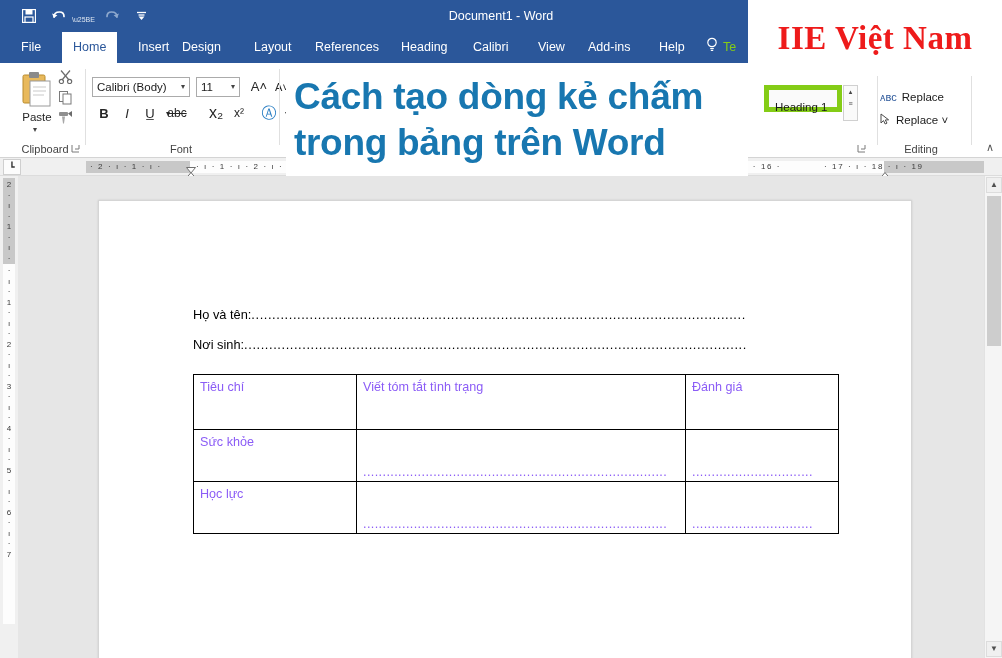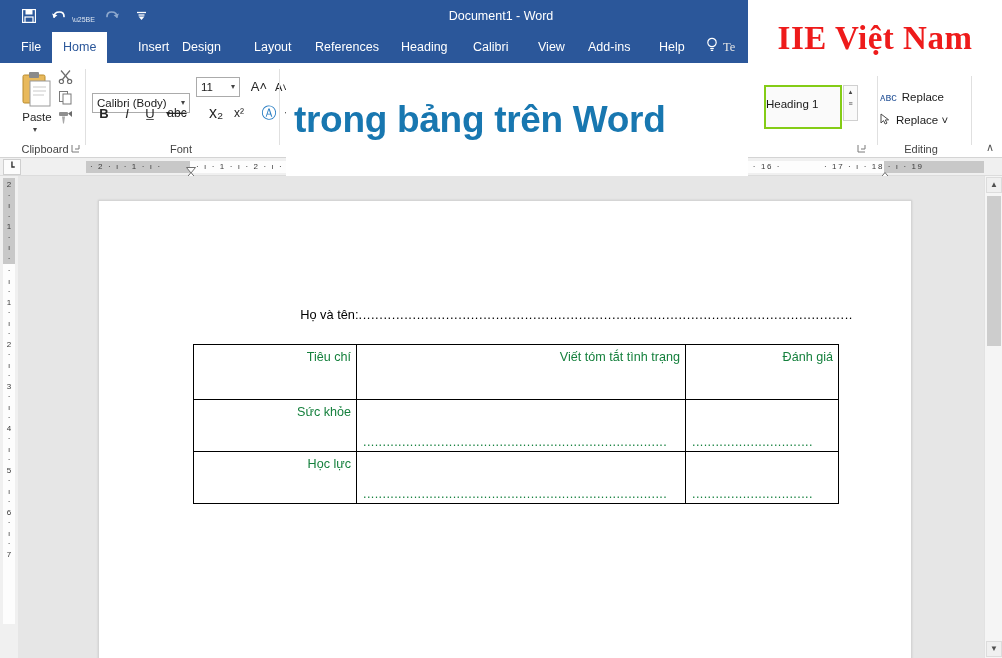--- a/index.html
+++ b/index.html
@@ -33,21 +33,21 @@
     position: absolute; left: 0; top: 32px; width: 1002px; height: 31px;
     background: #2b579a;
   }
   .tab {
     position: absolute; top: 0; height: 31px; line-height: 31px;
     color: #ffffff; font-size: 12.5px; padding: 0 11px; white-space: nowrap; text-align: center;
   }
   .tab.active { background: #ffffff; color: #2b579a; font-weight: normal; }
   .tellme {
     position: absolute; top: 0; height: 31px; line-height: 31px;
-    color: #e5e5e5; font-size: 12.5px; display: flex; align-items: center; gap: 5px; font-family: Liberation Serif, serif;
+    color: #84cc16; font-size: 12.5px; display: flex; align-items: center; gap: 5px;
   }
   .bulb { font-size: 13px; }
 
   
   .ribbon {
     position: absolute; left: 0; top: 63px; width: 1002px; height: 95px;
     background: #ffffff; border-bottom: 1px solid #d4d4d4;
   }
   .grp { position: absolute; top: 0; height: 95px; }
   .grp-label {
@@ -76,34 +76,34 @@
   .clip-mini { position: absolute; left: 52px; font-size: 13px; color: #5a5a5a; }
 
   
   .fontgrp { left: 86px; width: 190px; }
   .fontbox {
     position: absolute; top: 14px; height: 20px;
     border: 1px solid #ababab; background: #fff;
     font-size: 11.5px; color: #1a1a1a; line-height: 18px; padding-left: 4px;
   }
   .fontbox .cv { position: absolute; right: 4px; top: 0; font-size: 8px; color: #444; }
-  .fname { left: 6px; width: 98px; margin-top: 16px; }
+  .fname { left: 6px; width: 98px; }
   .fsize { left: 110px; width: 44px; }
   .fbtn {
     position: absolute; display: flex; align-items: center; justify-content: center;
     font-size: 13px; color: #262626;
   }
   .fbtn.sm { font-size: 11px; }
 
   
   .stylesgrp { left: 760px; width: 112px; }
   .style-card {
-    position: absolute; left: 4px; top: 22px; width: 78px; height: 44px;
-    border: 2px solid #84cc16; background: #fafafa;
-    font-size: 11.5px; color: #1a1a1a; line-height: 34px; 
+    position: absolute; left: 4px; top: 22px; width: 78px; height: 27px;
+    border: 5px solid #84cc16; background: #fafafa;
+    font-size: 11.5px; color: #1a1a1a; line-height: 34px; padding-left: 6px;
   }
   .style-scroll {
     position: absolute; left: 83px; top: 22px; width: 15px; height: 36px;
     border: 1px solid #d0d0d0; background: #fafafa;
   }
   .style-scroll span { display: block; text-align: center; font-size: 7px; color: #444; line-height: 12px; }
 
   
   .editgrp { left: 876px; width: 90px; }
   .edit-item {
@@ -146,21 +146,21 @@
   .vr-marg { position: absolute; left: 3px; width: 12px; background: #c8c8c8; }
   .vr-ticks {
     position: absolute; left: 3px; width: 12px;
     font-size: 8px; color: #3a3a3a; text-align: center;
   }
   .vr-ticks span { display: block; line-height: 10.5px; }
 
   
   .canvas {
     position: absolute; left: 18px; top: 176px; width: 966px; height: 482px;
-    background: #e6e6e6; overflow: hidden; text-align: right;
+    background: #e6e6e6; overflow: hidden;
   }
   .page {
     position: absolute; left: 80px; top: 24px; width: 814px; height: 520px;
     background: #ffffff; border: 1px solid #d5d5d5;
     box-shadow: 0 0 2px rgba(0,0,0,0.12);
   }
   .pagebody { position: absolute; left: 94px; top: 106px; width: 660px; }
 
   .doc-line {
     font-size: 12.8px; color: #000; white-space: nowrap; margin-bottom: 15px;
@@ -168,21 +168,21 @@
   }
   .dots { letter-spacing: 0.6px; }
 
   
   .doctable {
     margin-top: 22px; border-collapse: collapse; width: 645px;
     table-layout: fixed;
   }
   .doctable td {
     border: 1px solid #000; vertical-align: top;
-    font-size: 12.6px; color: #15803d; padding: 5px 5px 3px 6px;
+    font-size: 12.6px; color: #8b5cf6; padding: 5px 5px 3px 6px;
   }
   .c1 { width: 163px; }
   .c2 { width: 329px; }
   .c3 { width: 153px; }
   .cell-head { height: 55px; }
   .cell-row { height: 52px; position: relative; margin-left: 37px; }
   .cell-dots {
     position: absolute; left: 6px; bottom: 2px; font-size: 12.6px;
     letter-spacing: 0.4px; white-space: nowrap; overflow: hidden;
   }
@@ -258,21 +258,21 @@
           <line x1="3.5" y1="5" x2="9.5" y2="5" stroke="#ffffff" stroke-width="1.3"></line>
           <path d="M3.5 6.6 L6.5 10 L9.5 6.6 Z" fill="#ffffff"></path>
         </svg>
       </div>
     </div>
     <div class="title-text">Document1  -  Word</div>
   </div>
 
   <div class="tabstrip">
     <div class="tab" style="left:10px">File</div>
-    <div class="tab active" style="left:52px">Home</div>
+    <div class="tab active" style="left:62px">Home</div>
     <div class="tab" style="left:127px">Insert</div>
     <div class="tab" style="left:171px">Design</div>
     <div class="tab" style="left:243px">Layout</div>
     <div class="tab" style="left:304px">References</div>
     <div class="tab" style="left:390px">Heading</div>
     <div class="tab" style="left:462px">Calibri</div>
     <div class="tab" style="left:527px">View</div>
     <div class="tab" style="left:577px">Add-ins</div>
     <div class="tab" style="left:648px">Help</div>
     <div class="tellme" style="left:706px">
@@ -471,20 +471,23 @@
       <span>7</span>
     </div>
   </div>
 
   <div class="canvas">
     <div class="page">
       <div class="pagebody">
 
         <div class="doc-line">
           <span>Họ và tên:</span><span class="dots">.......................................................................................................................</span>
+        </div>
+        <div class="doc-line">
+          <span>Nơi sinh:</span><span class="dots">.........................................................................................................................</span>
         </div>
 
         <table class="doctable">
           <tbody>
               <tr>
             <td class="c1 cell-head">Tiêu chí</td>
             <td class="c2 cell-head">Viết tóm tắt tình trạng</td>
             <td class="c3 cell-head">Đánh giá</td>
           </tr>
           <tr>
@@ -512,20 +515,21 @@
     </div>
   </div>
 
   <div class="vscroll">
     <div class="vscroll-up">▲</div>
     <div class="vscroll-thumb"></div>
     <div class="vscroll-dn">▼</div>
   </div>
 
   <div class="overlay-title">
+    <div class="ln">Cách tạo dòng kẻ chấm</div>
     <div class="ln">trong bảng trên Word</div>
   </div>
 
   <div class="overlay-brand">
     <div class="bt">IIE Việt Nam</div>
   </div>
 
 </div>
 
 </body></html>

